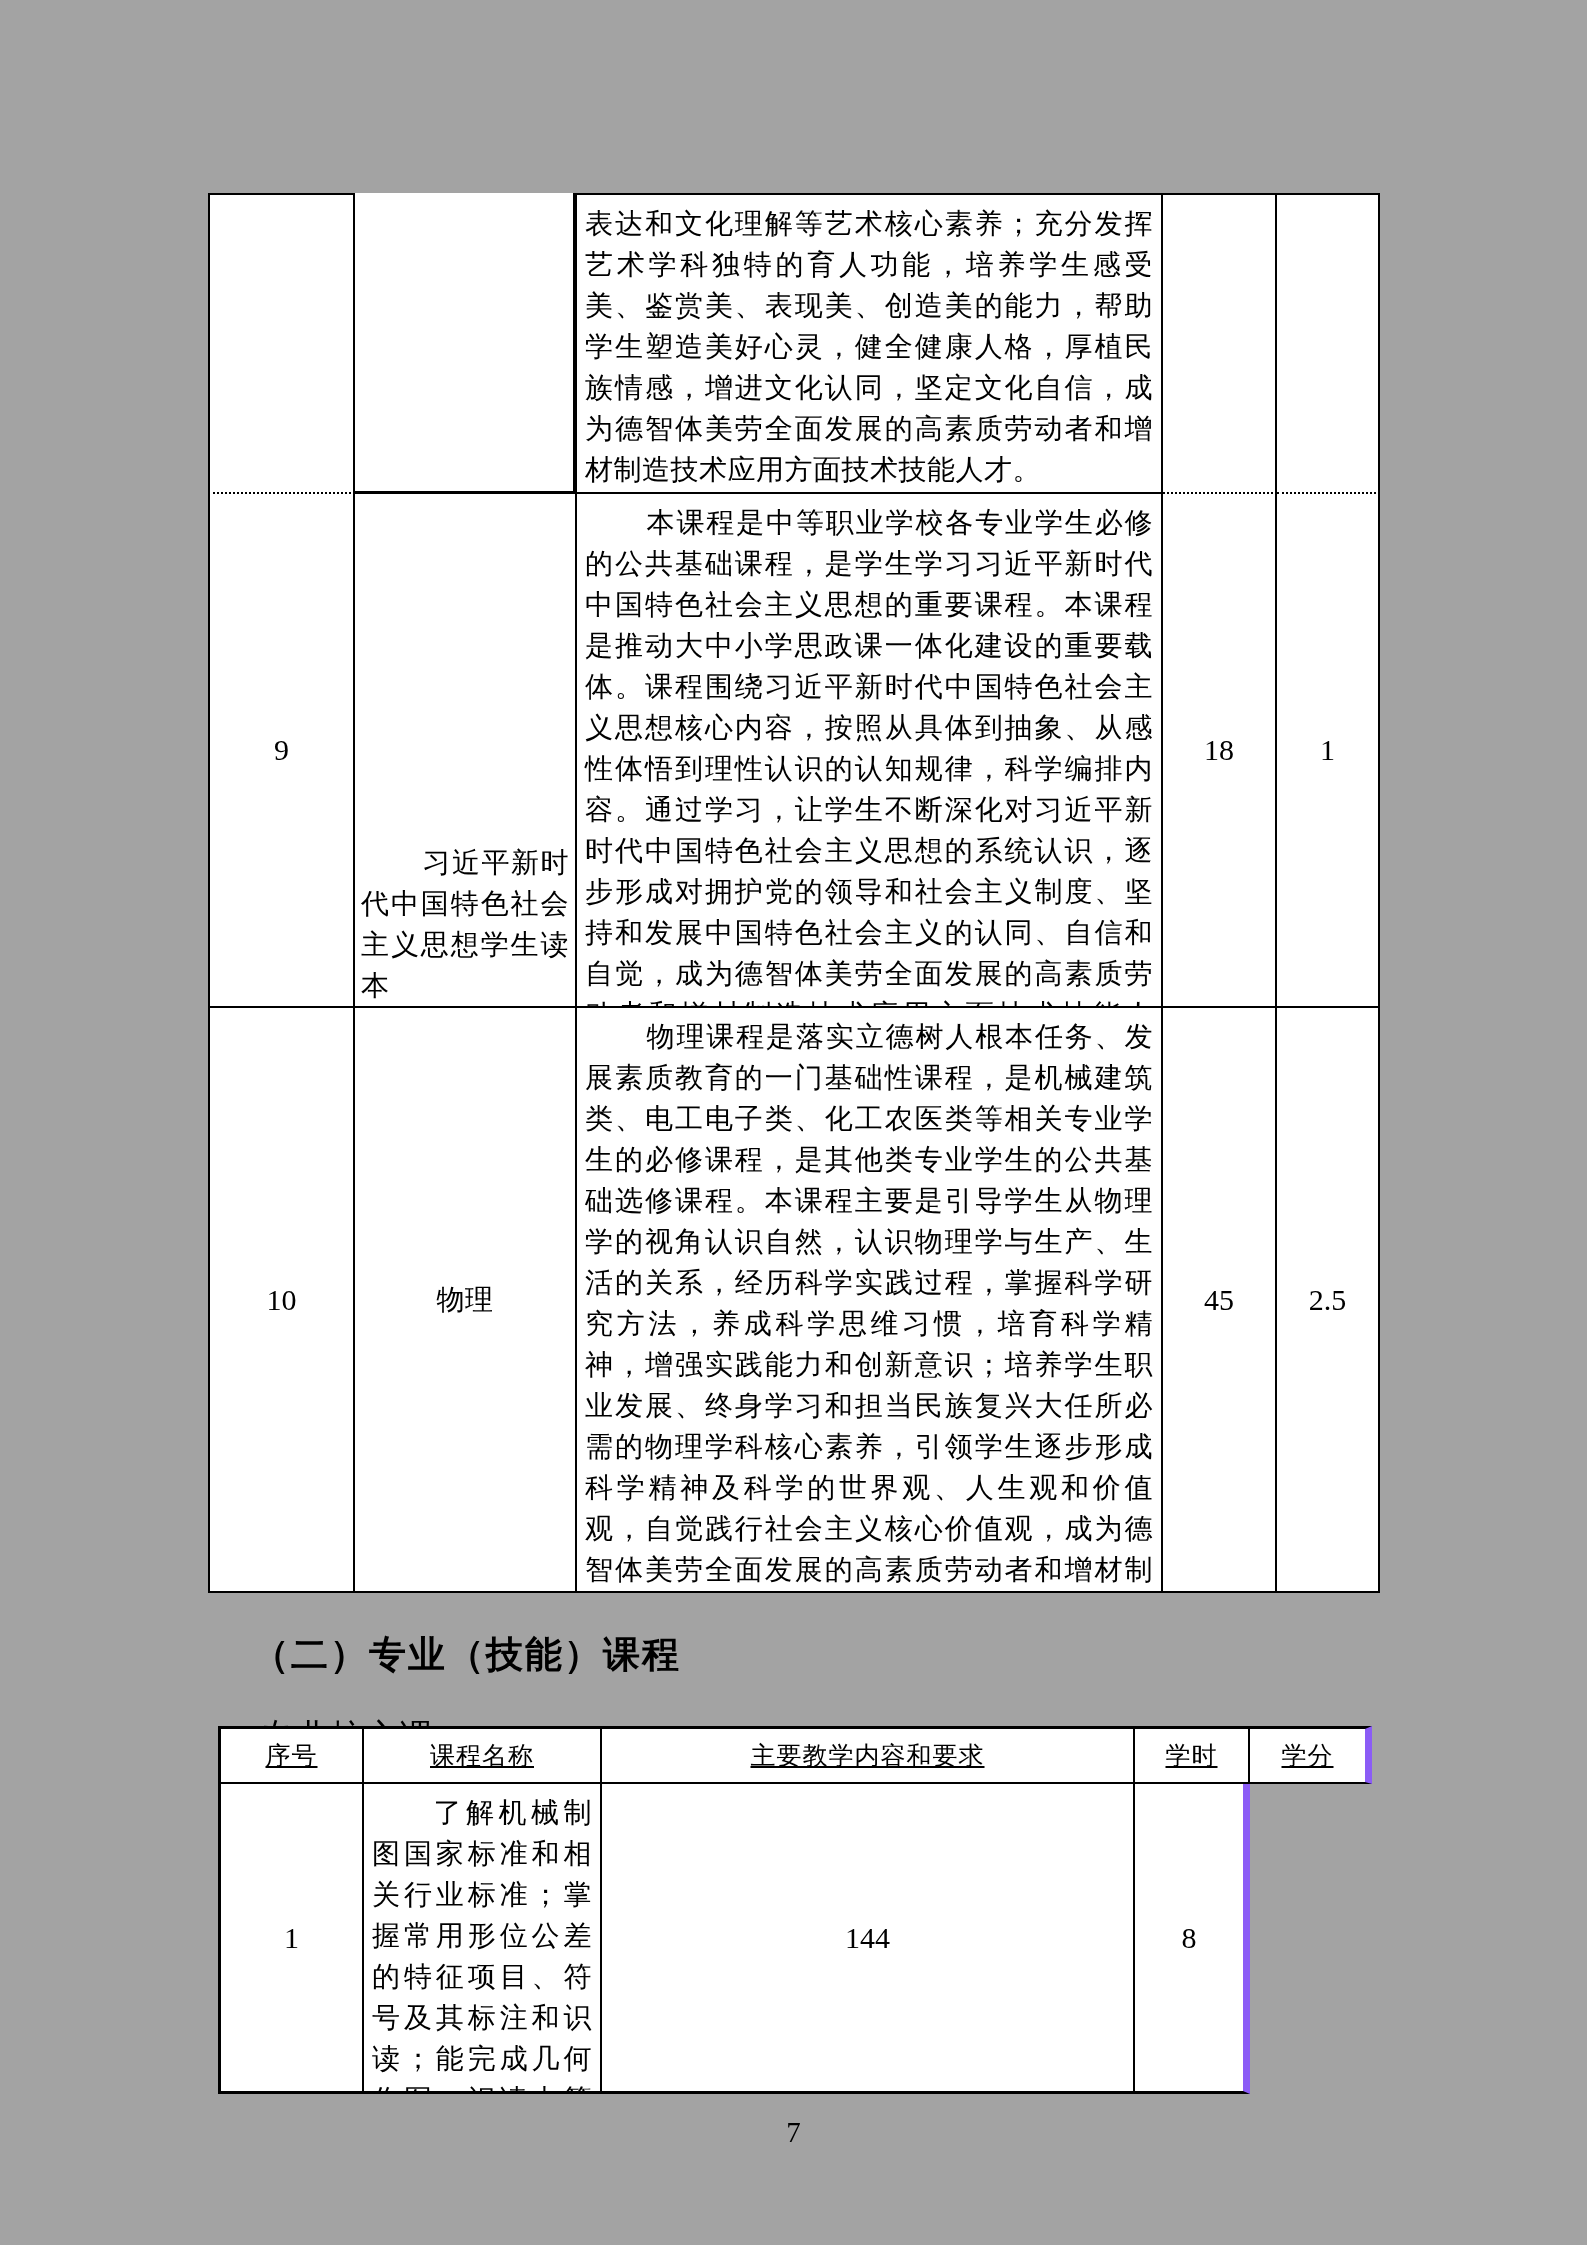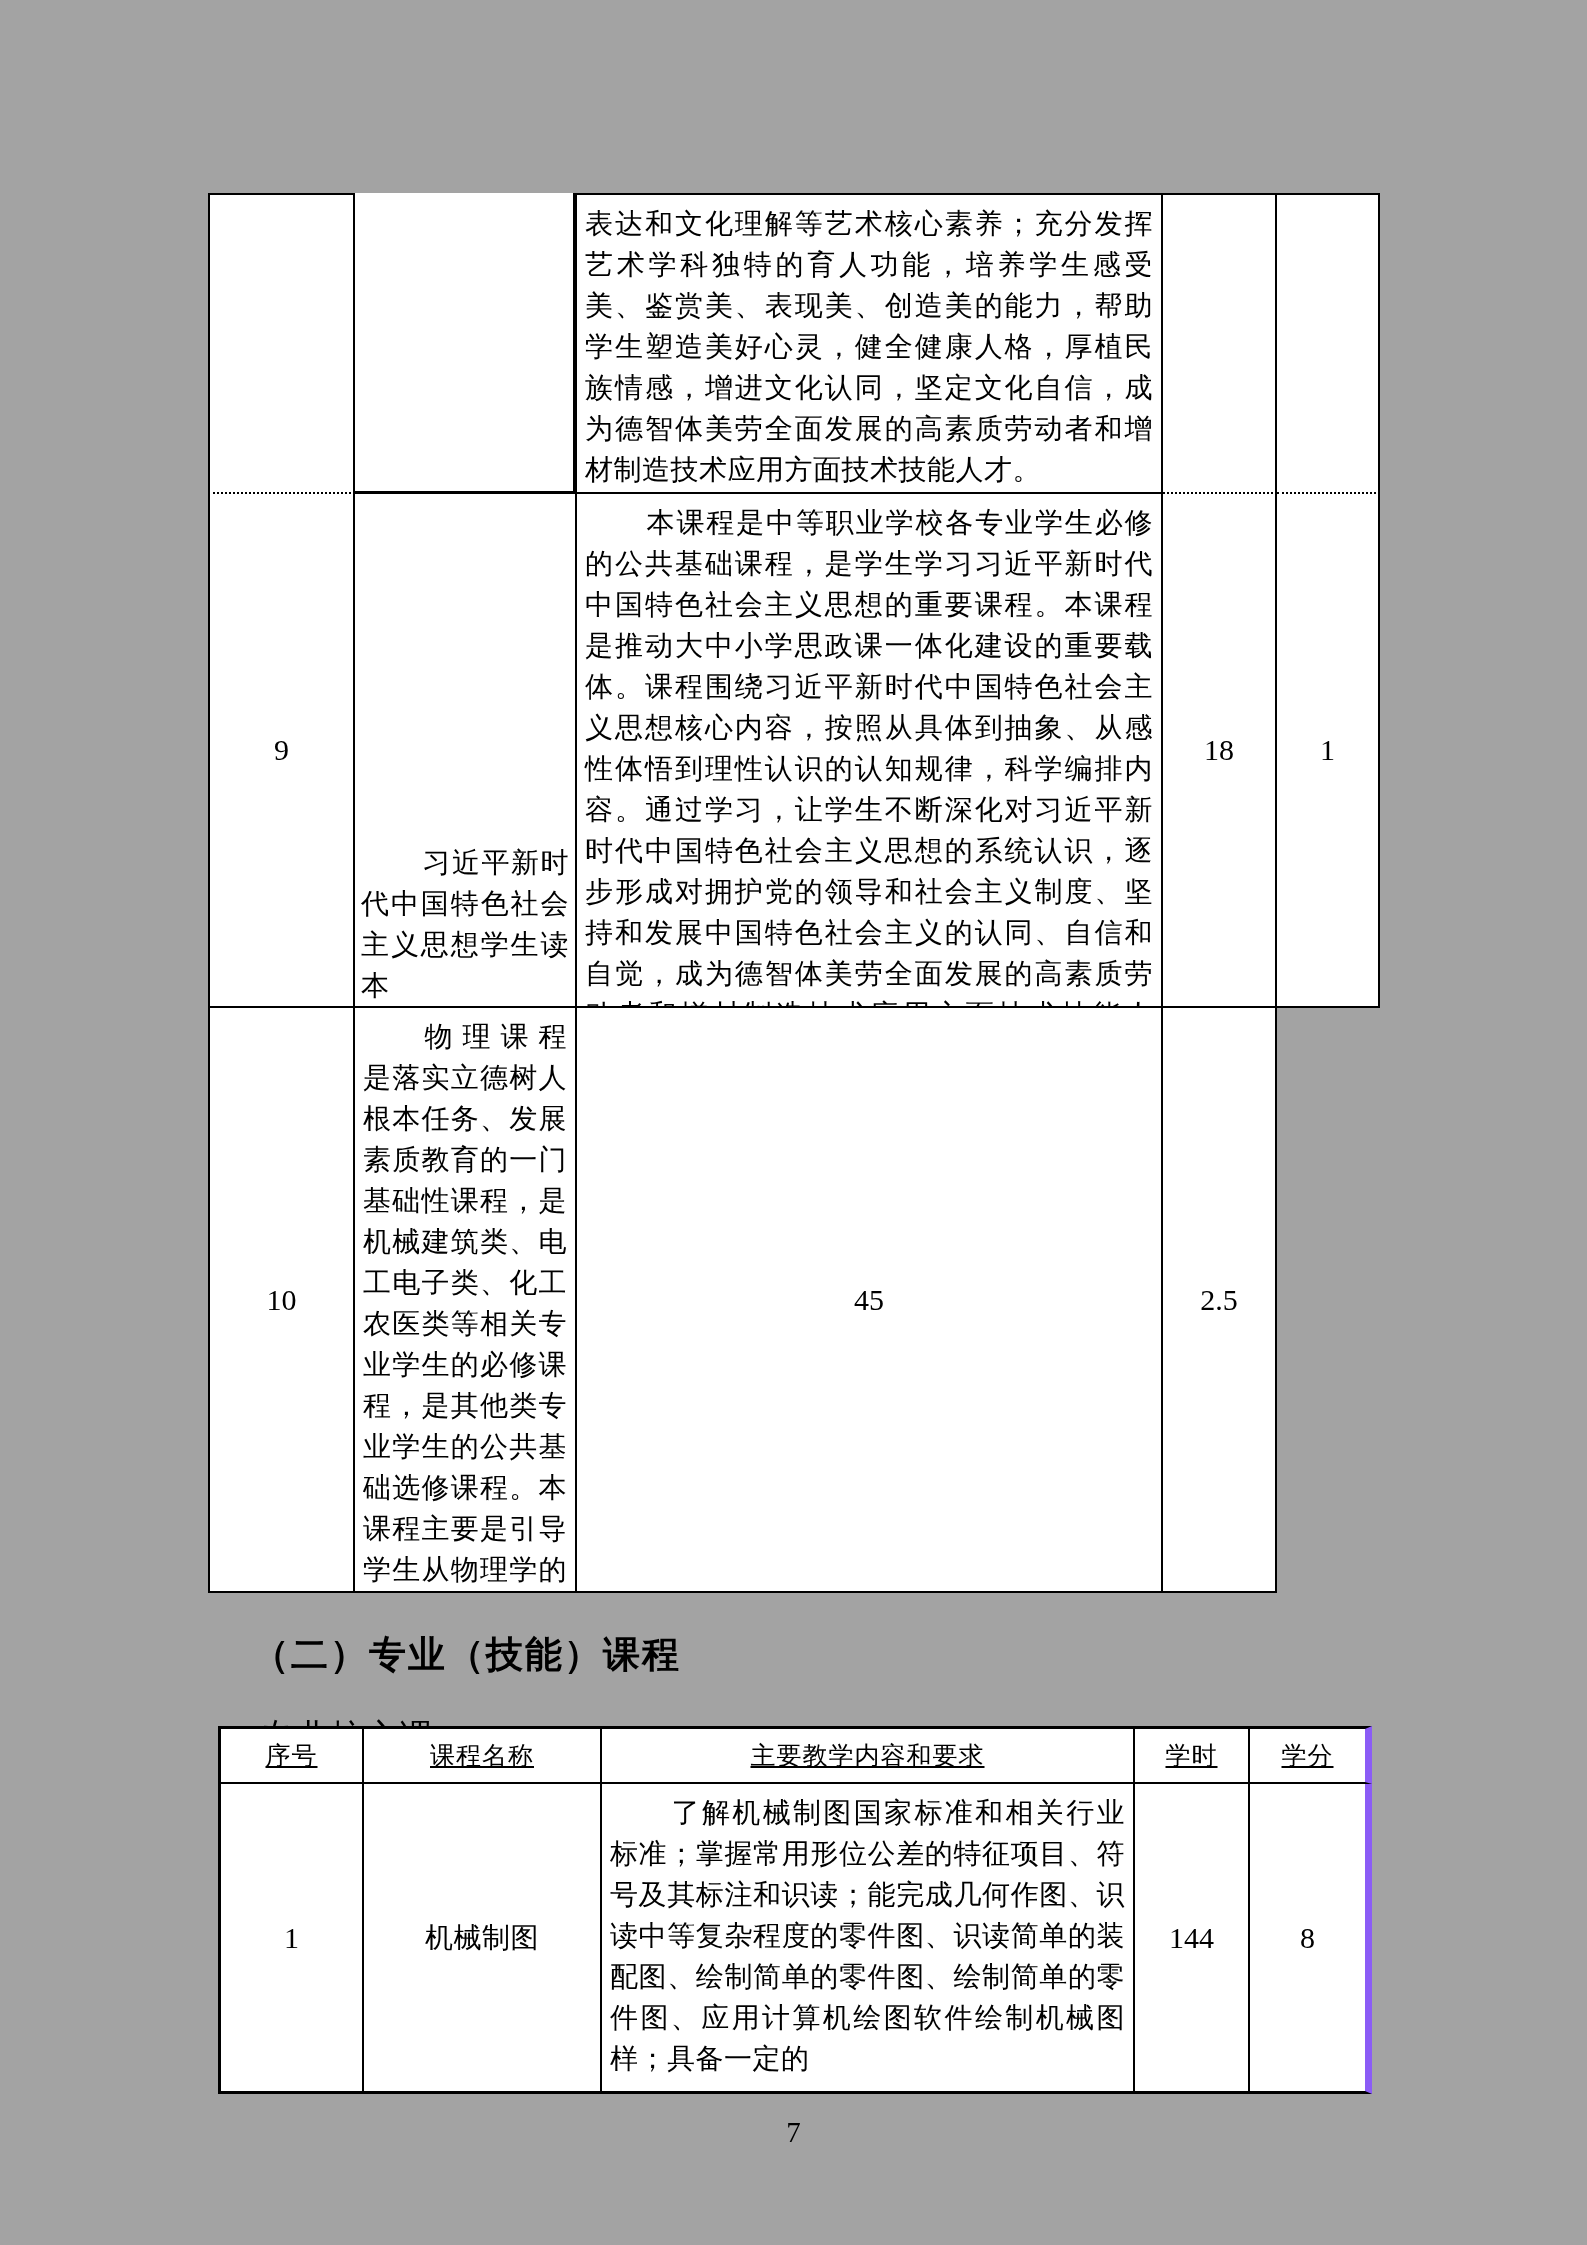--- a/index.html
+++ b/index.html
@@ -114,20 +114,23 @@
     <div class="cell flexc">
       <span class="num">18</span>
     </div>
     <div class="cell flexc">
       <span class="num">1</span>
     </div>
 
     <div class="cell bl flexc">
       <span class="num">10</span>
     </div>
+    <div class="cell flexc">
+      <span class="nameblock">物理</span>
+    </div>
     <div class="cell">
       <div class="para indent">物理课程是落实立德树人根本任务、发展素质教育的一门基础性课程，是机械建筑类、电工电子类、化工农医类等相关专业学生的必修课程，是其他类专业学生的公共基础选修课程。本课程主要是引导学生从物理学的视角认识自然，认识物理学与生产、生活的关系，经历科学实践过程，掌握科学研究方法，养成科学思维习惯，培育科学精神，增强实践能力和创新意识；培养学生职业发展、终身学习和担当民族复兴大任所必需的物理学科核心素养，引领学生逐步形成科学精神及科学的世界观、人生观和价值观，自觉践行社会主义核心价值观，成为德智体美劳全面发展的高素质劳动者和增材制造技术应用方面技术技能人才</div>
     </div>
     <div class="cell flexc">
       <span class="num">45</span>
     </div>
     <div class="cell flexc">
       <span class="num">2.5</span>
     </div>
   </div>
@@ -149,23 +152,20 @@
     <div class="cell bt3 flexc">
       <span class="hdr">学时</span>
     </div>
     <div class="cell bt3 br3 flexc">
       <span class="hdr">学分</span>
     </div>
 
     <div class="cell bl3 bb3 flexc">
       <span class="num">1</span>
     </div>
-    <div class="cell bb3 flexc">
-      <span class="nameblock">机械制图</span>
-    </div>
     <div class="cell bb3">
       <div class="para indent">了解机械制图国家标准和相关行业标准；掌握常用形位公差的特征项目、符号及其标注和识读；能完成几何作图、识读中等复杂程度的零件图、识读简单的装配图、绘制简单的零件图、绘制简单的零件图、应用计算机绘图软件绘制机械图样；具备一定的</div>
     </div>
     <div class="cell bb3 flexc">
       <span class="num">144</span>
     </div>
     <div class="cell bb3 br3 flexc">
       <span class="num">8</span>
     </div>
   </div>

